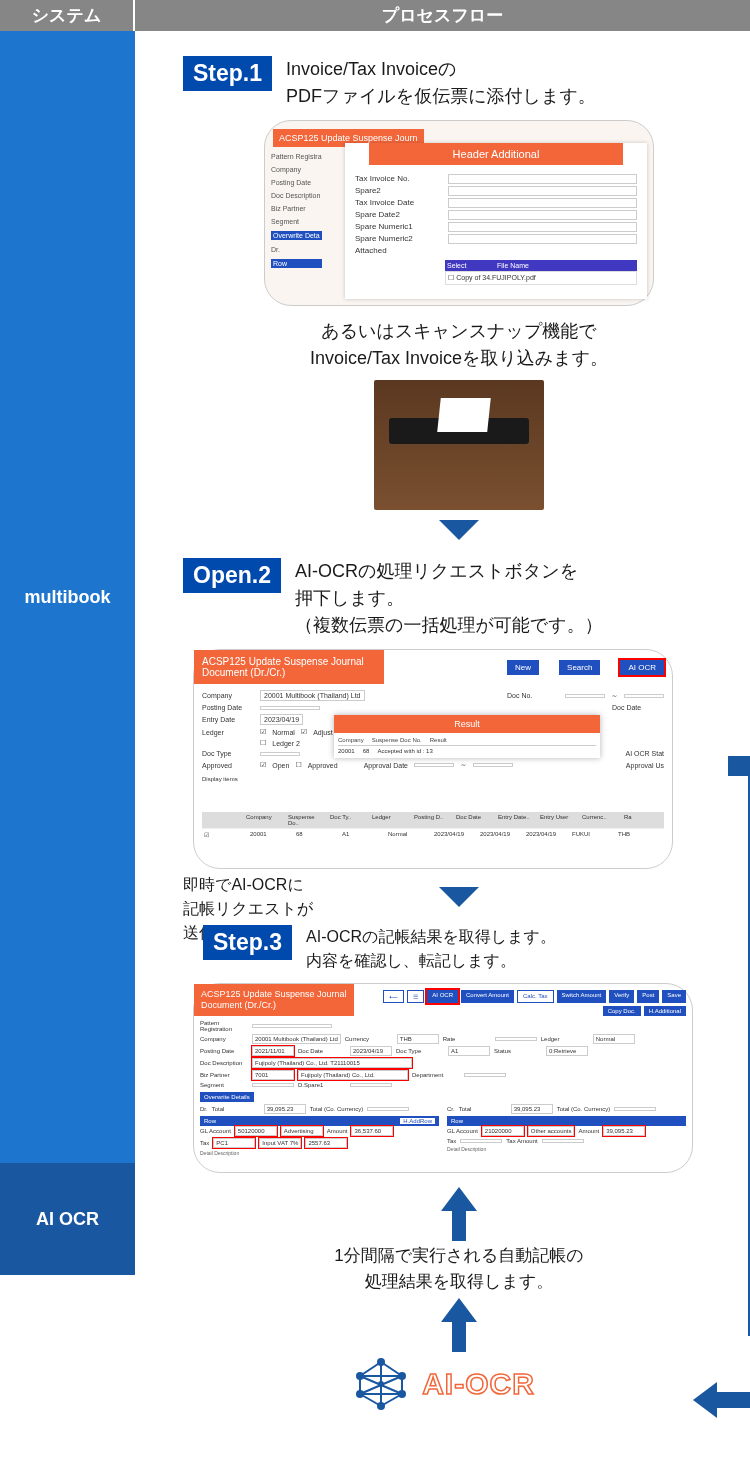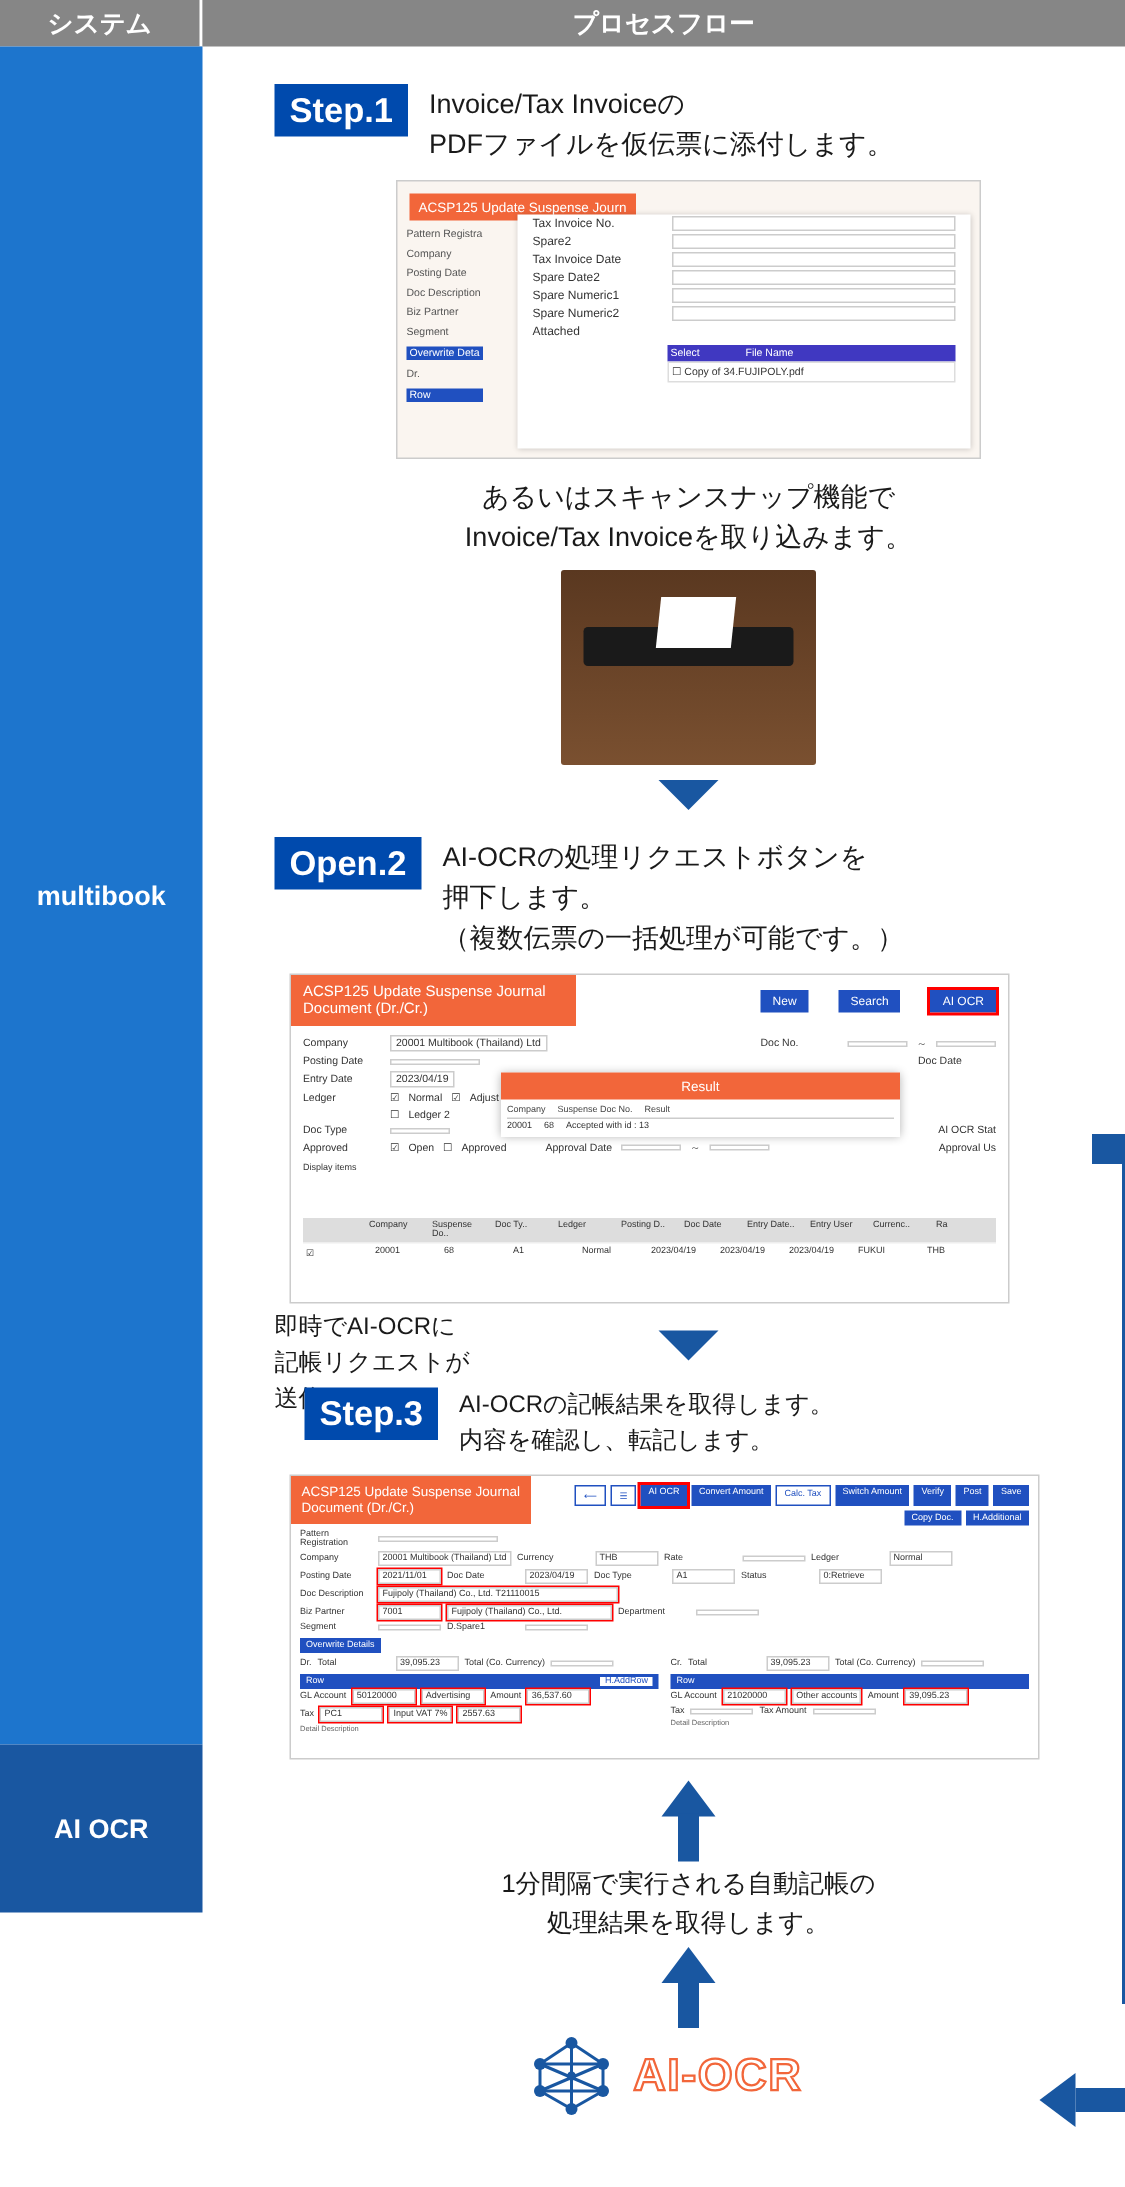--- a/index.html
+++ b/index.html
@@ -9,21 +9,21 @@
 .right-col { flex: 1; }
 .hdr { background: #868686; color: #fff; text-align: center; padding: 4px 0; font-size: 17px; font-weight: bold; }
 .hdr-left { border-right: 2px solid #fff; }
 .side-mb { background: #1d75cd; color: #fff; display: flex; align-items: center; justify-content: center; font-size: 18px; font-weight: bold; height: 1132px; }
 .side-ocr { background: #1957a1; color: #fff; display: flex; align-items: center; justify-content: center; font-size: 18px; font-weight: bold; height: 112px; }
 .flow { padding: 25px 15px 0 48px; position: relative; }
 .step-row { display: flex; gap: 14px; align-items: flex-start; margin-bottom: 10px; }
 .step-badge { background: #004aad; color: #fff; font-weight: bold; padding: 4px 10px; font-size: 23px; white-space: nowrap; }
 .step-text { font-size: 18px; line-height: 1.5; color: #1a1a1a; }
 .mid-text { font-size: 18px; line-height: 1.5; color: #1a1a1a; text-align: center; margin: 12px 0 8px; }
-.shot { margin: 6px auto; }
+.shot { margin: 6px auto; border-radius: 27px; }
 .shot1 { width: 390px; height: 186px; position: relative; background: #faf5f0; border: 1px solid #ccc; }
 .s1-bar { position:absolute; left:8px; top:8px; background:#f2663a; color:#fff; font-size:9px; padding:4px 6px; }
 .s1-panel { position:absolute; left:80px; top:22px; right:6px; bottom:6px; background:#fff; box-shadow:0 0 4px rgba(0,0,0,.2); }
 .s1-ha { background:#f2663a; color:#fff; text-align:center; padding:5px; font-size:11px; margin:0 24px 8px; }
 .s1-row { display:flex; font-size:8px; padding:1px 10px; gap:8px; color:#333; }
 .s1-lbl { width:85px; }
 .s1-inp { flex:1; height:10px; border:1px solid #ccc; }
 .s1-fn { background:#4038c1; color:#fff; font-size:7px; padding:2px; margin:4px 10px 0 100px; display:flex; }
 .s1-fn span:first-child { width:50px; }
 .s1-file { font-size:7px; padding:2px; margin:0 10px 0 100px; color:#333; border:1px solid #ddd; }
@@ -107,20 +107,21 @@
             <div>Company</div>
           <div>Posting Date</div>
             <div>Doc Description</div>
           <div>Biz Partner</div>
             <div>Segment</div>
           <div style="background:#2050c0;color:#fff;padding:1px 2px">Overwrite Deta</div>
           <div>Dr.</div>
           <div style="background:#2050c0;color:#fff;padding:1px 2px">Row</div>
         </div>
         <div class="s1-panel">
+          <div class="s1-ha">Header Additional</div>
           <div class="s1-row">
               <div class="s1-lbl">Tax Invoice No.</div>
               <div class="s1-inp"></div>
             </div>
           <div class="s1-row">
               <div class="s1-lbl">Spare2</div>
               <div class="s1-inp"></div>
             </div>
           <div class="s1-row">
               <div class="s1-lbl">Tax Invoice Date</div>

